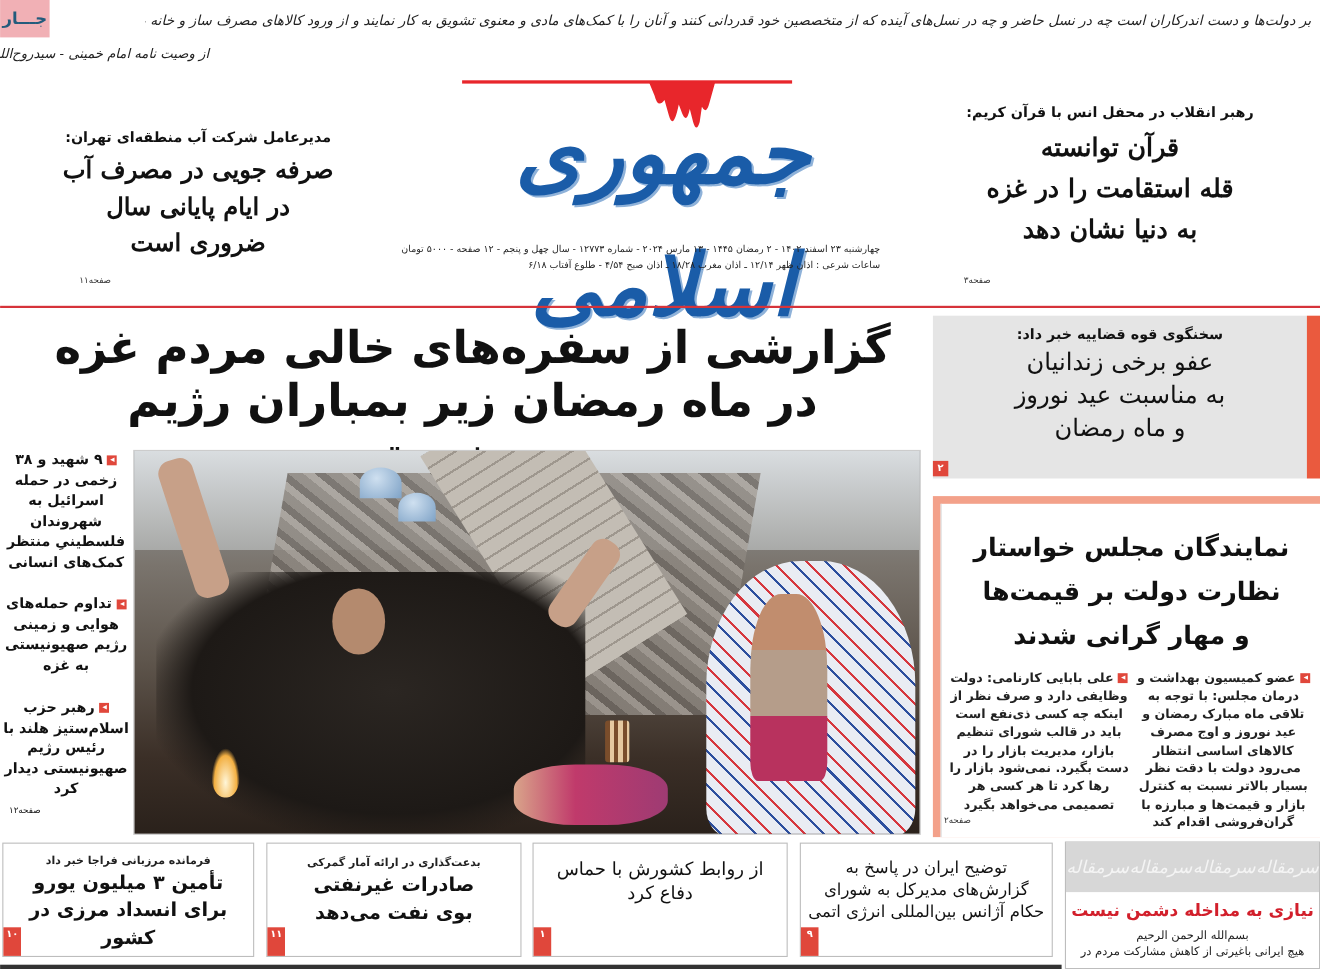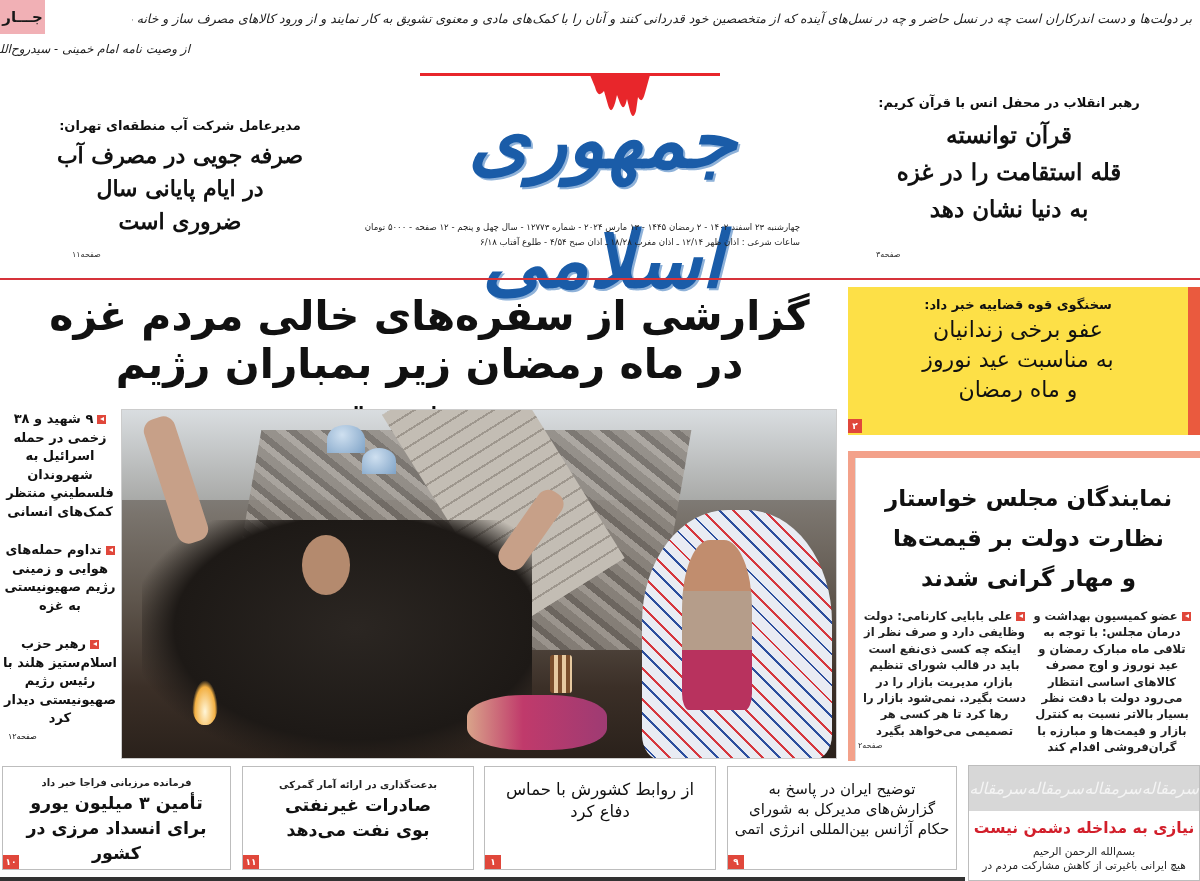--- a/index.html
+++ b/index.html
@@ -2,21 +2,21 @@
 <html><head>
 <meta charset="utf-8">
 <style>
   * { box-sizing: border-box; margin: 0; padding: 0; }
   html, body { width: 1200px; height: 881px; overflow: hidden; background: #ffffff; }
   body { position: relative; font-family: "DejaVu Sans", sans-serif; color: #111; direction: rtl; }
 
   
   .quote-line { position: absolute; right: 8px; top: 10px; width: 1060px; font-family: "DejaVu Serif", serif; font-style: italic; font-size: 12.5px; line-height: 18px; color: #222; white-space: nowrap; overflow: hidden; text-align: right; }
   .quote-sign { position: absolute; right: 1010px; top: 42px; font-family: "DejaVu Serif", serif; font-style: italic; font-size: 12px; color: #222; white-space: nowrap; }
-  .archive-badge { position: absolute; left: 0; top: 0; width: 45px; height: 34px; background: #f0a8ad; color: #000000; font-weight: bold; font-size: 15px; display: flex; align-items: center; justify-content: center; opacity: 0.9; }
+  .archive-badge { position: absolute; left: 0; top: 0; width: 45px; height: 34px; background: #f0a8ad; color: #0c4a6e; font-weight: bold; font-size: 15px; display: flex; align-items: center; justify-content: center; opacity: 0.9; }
 
   
   .mast-side { position: absolute; top: 95px; text-align: center; }
   .mast-side .kicker { font-size: 13px; font-weight: bold; color: #111; margin-bottom: 6px; }
   .mast-side .headline { font-family: "DejaVu Serif", serif; font-weight: bold; font-size: 23px; line-height: 37px; color: #111; }
   .page-ref { position: absolute; font-size: 8px; color: #333; }
 
   .logo-wrap { position: absolute; left: 405px; top: 70px; width: 395px; height: 135px; }
   .logo-bar { position: absolute; left: 15px; top: 3px; width: 300px; height: 3px; background: #e8262b; }
   .logo-drip { position: absolute; left: 185px; top: 5px; width: 60px; height: 50px; }
@@ -44,37 +44,37 @@
   .photo .flame { position: absolute; left: 70px; top: 270px; width: 26px; height: 45px; border-radius: 50% 50% 45% 45%; background: radial-gradient(ellipse at 50% 70%, #fff6d8, #f3b043 55%, transparent 70%); }
   .photo .lantern { position: absolute; left: 428px; top: 245px; width: 22px; height: 38px; background: repeating-linear-gradient(90deg, #7a4d2b 0 4px, #e6c9a0 4px 8px); border-radius: 3px; }
 
   
   .briefs { position: absolute; left: 2px; top: 410px; width: 116px; text-align: center; }
   .brief { font-size: 13px; font-weight: bold; line-height: 18.5px; margin-bottom: 20px; color: #111; }
   .bullet { display: inline-block; width: 9px; height: 9px; background: #e0473b; margin-left: 4px; vertical-align: middle; position: relative; }
   .bullet::after { content: ""; position: absolute; right: 2px; top: 2px; border-right: 4px solid #fff; border-top: 2.5px solid transparent; border-bottom: 2.5px solid transparent; }
 
   
-  .box-judiciary { position: absolute; left: 848px; top: 287px; width: 340px; height: 148px; background: #fde047; text-align: center; padding-top: 10px; }
+  .box-judiciary { position: absolute; left: 848px; top: 287px; width: 340px; height: 148px; background: #e5e5e5; text-align: center; padding-top: 10px; }
   .box-judiciary .kicker { font-size: 13px; font-weight: bold; }
   .box-judiciary .headline { font-size: 22px; line-height: 30px; margin-top: 3px; color: #111; }
   .side-stripe { position: absolute; left: 1188px; top: 287px; width: 12px; height: 148px; background: #ea5a3e; }
   .page-tag { position: absolute; width: 14px; height: 14px; background: #e0473b; color: #fff; font-size: 9px; line-height: 14px; text-align: center; font-weight: bold; }
 
   .box-majlis-frame { position: absolute; left: 848px; top: 451px; width: 352px; height: 310px; background: #f3a18a; }
   .box-majlis { position: absolute; left: 855px; top: 458px; width: 345px; height: 303px; background: #fff; border-left: 1px solid #ddd; }
   .box-majlis .headline { position: absolute; left: 0; top: 20px; width: 345px; text-align: center; font-weight: bold; font-size: 23px; line-height: 40px; color: #111; }
   .quote-col { position: absolute; top: 150px; width: 160px; text-align: center; font-size: 11.5px; font-weight: bold; line-height: 16.4px; color: #222; }
 
   
   .bottom-box { position: absolute; top: 766px; height: 104px; border: 1px solid #bdbdbd; background: #fff; text-align: center; }
   .bottom-box .kicker { font-size: 10px; font-weight: bold; margin-top: 10px; color: #222; }
   .bottom-box .headline { font-size: 17.5px; line-height: 25px; font-weight: bold; color: #111; margin-top: 3px; }
   .bottom-box .headline.plain { font-weight: normal; font-size: 16.5px; line-height: 22px; margin-top: 12px; }
-  .bottom-box .tag { position: absolute; left: 0; bottom: 0; width: 16px; height: 14px; background: #e0473b; color: #fff; font-size: 9px; line-height: 14px; text-align: center; font-weight: bold; }
+  .bottom-box .tag { position: absolute; left: 0; bottom: 0; width: 16px; height: 26px; background: #e0473b; color: #fff; font-size: 9px; line-height: 14px; text-align: center; font-weight: bold; }
   .bottom-rule { position: absolute; left: 0; top: 877px; width: 965px; height: 4px; background: #333; }
 
   .editorial { position: absolute; left: 968px; top: 765px; width: 232px; height: 116px; border: 1px solid #bdbdbd; background: #fff; }
   .editorial .pattern { height: 45px; background: #d7d7d7; display: flex; justify-content: space-around; align-items: center; color: #f4f4f4; font-family: "DejaVu Serif", serif; font-style: italic; font-size: 16px; overflow: hidden; }
   .editorial .title { text-align: center; color: #d21f2b; font-weight: bold; font-size: 15.5px; margin-top: 8px; }
   .editorial .body { text-align: center; font-size: 10.5px; line-height: 14px; margin-top: 7px; color: #222; }
 </style>
 </head>
 <body>
 

